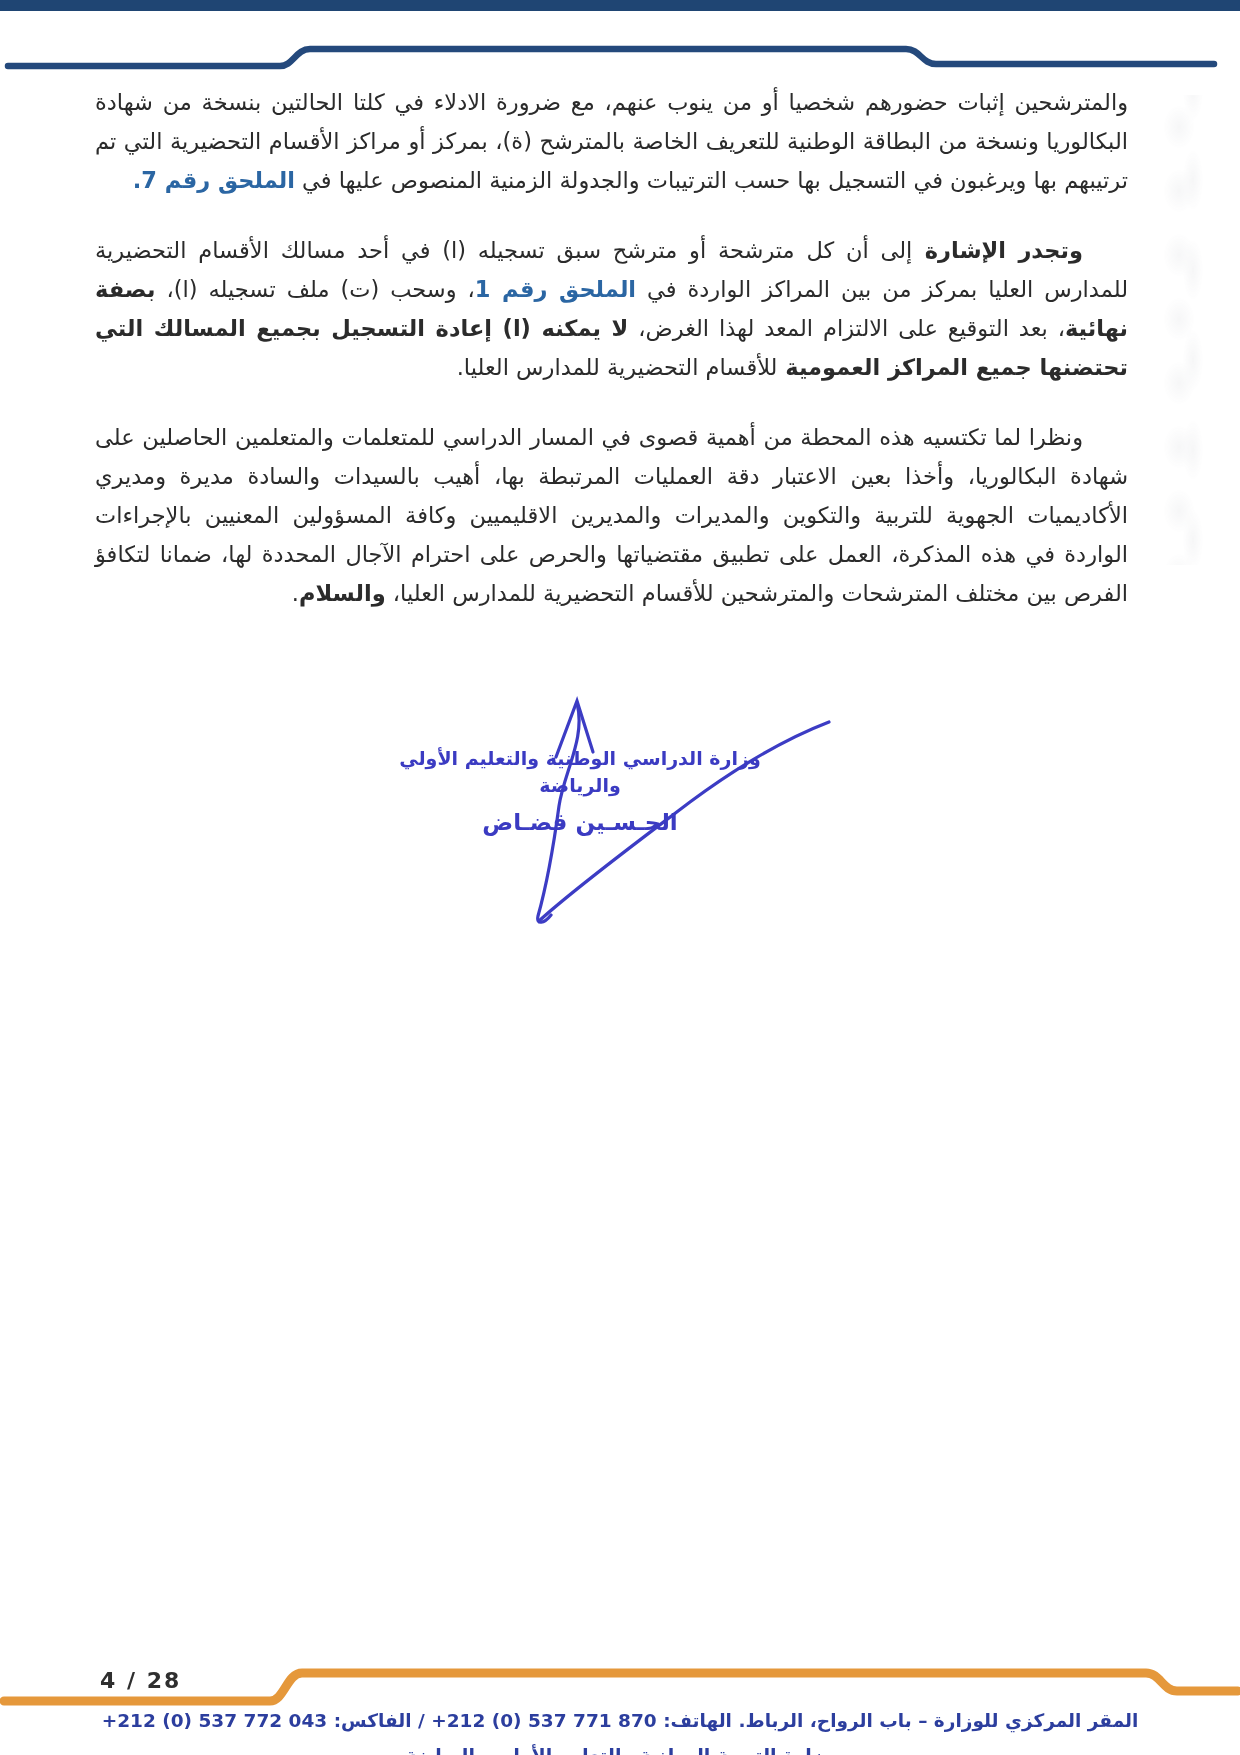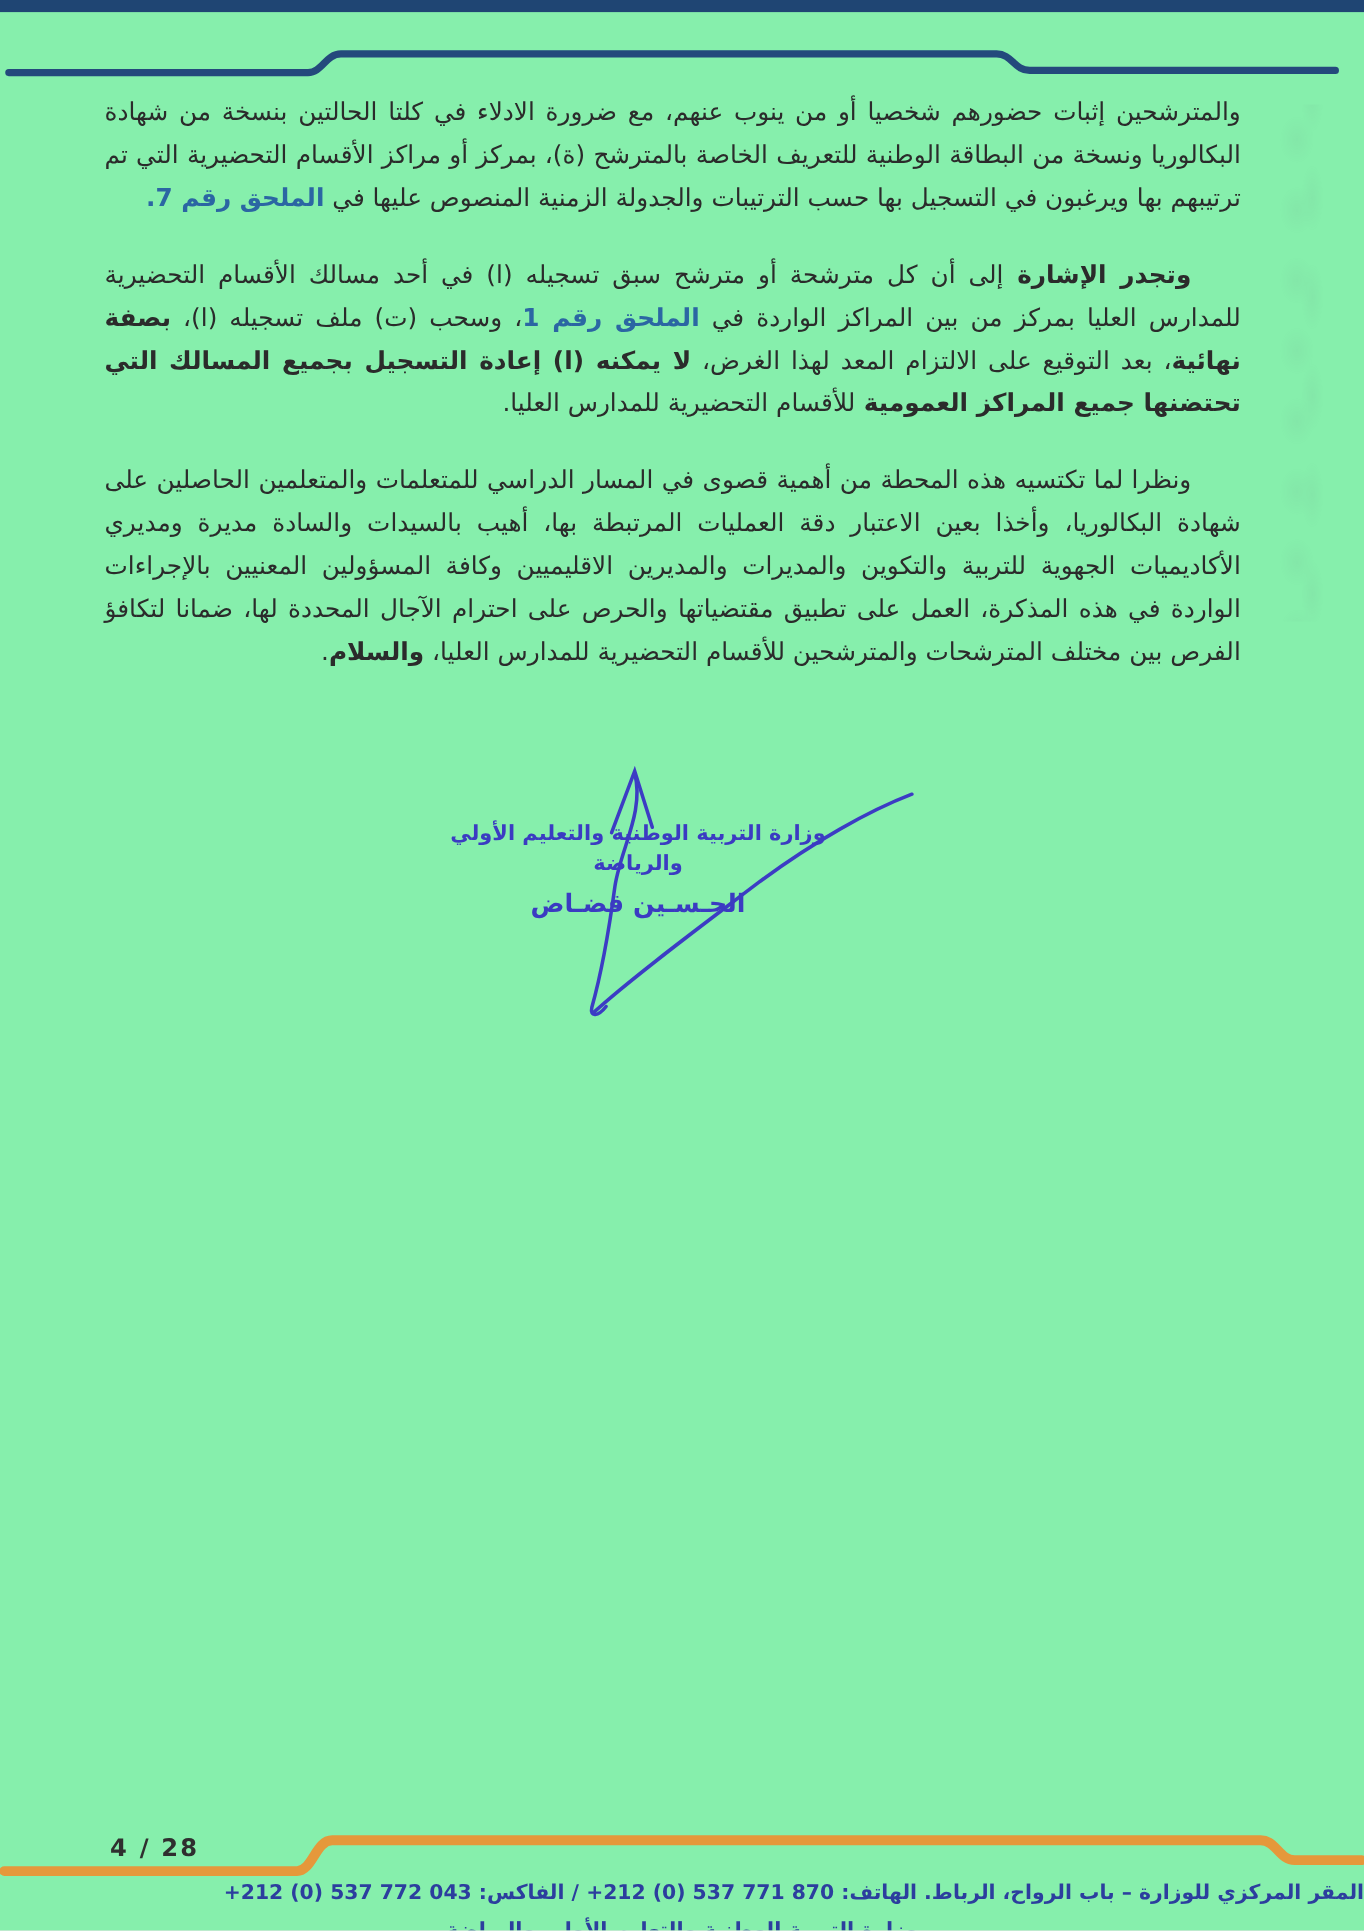--- a/index.html
+++ b/index.html
@@ -1,20 +1,20 @@
 <!DOCTYPE html>
 <html lang="ar" dir="rtl"><head>
 <meta charset="utf-8">
 <style>
   html,body{margin:0;padding:0;background:#e8e8e8;}
   .page{
     position:relative;
     width:1240px;height:1755px;
     margin:0 auto;
-    background:#86efac;
+    background:#ffffff;
     font-family:"DejaVu Sans","Liberation Sans",sans-serif;
     overflow:hidden;
   }
   .top-bar{
     position:absolute;top:0;left:0;width:1240px;height:11px;
     background:var(--header_navy,#1f4573);
   }
   .deco-svg{
     position:absolute;inset:0;width:1240px;height:1755px;
     pointer-events:none;
@@ -42,21 +42,21 @@
     direction:ltr;letter-spacing:2px;
   }
   .footer-ministry{
     position:absolute;top:1744px;left:0;right:0;
     text-align:center;
     font-size:19px;font-weight:bold;
     color:var(--footer_blue,#2c3e9e);
   }
   .footer-contact{
     position:absolute;top:1710px;left:0;right:0;
-    text-align:right;direction:rtl;
+    text-align:center;direction:rtl;
     font-size:18.5px;font-weight:bold;
     color:var(--footer_blue,#2c3e9e);
   }
   .footer-contact bdi{unicode-bidi:embed;}
   .scan-noise{
     position:absolute;top:95px;right:6px;width:86px;height:470px;
     opacity:.05;
     background-image:
       radial-gradient(closest-side,#5a6070 0%,transparent 70%),
       radial-gradient(closest-side,#5a6070 0%,transparent 70%);
@@ -84,21 +84,21 @@
 
   <div class="scan-noise"></div>
 
   <div class="body-text">
       <p><span class="">والمترشحين إثبات حضورهم شخصيا أو من ينوب عنهم، مع ضرورة الادلاء في كلتا الحالتين  بنسخة من شهادة البكالوريا ونسخة من البطاقة الوطنية للتعريف الخاصة بالمترشح (ة)، بمركز أو مراكز الأقسام التحضيرية التي تم ترتيبهم بها ويرغبون في التسجيل بها حسب الترتيبات والجدولة الزمنية المنصوص عليها في </span><span class="seg-accent">الملحق رقم 7.</span></p>
       <p class="indent"><span class="seg-bold">وتجدر الإشارة </span><span class="">إلى أن كل مترشحة أو مترشح سبق تسجيله (ا) في أحد مسالك الأقسام التحضيرية للمدارس العليا بمركز من بين المراكز الواردة في </span><span class="seg-accent">الملحق رقم 1</span><span class="">، وسحب (ت) ملف تسجيله (ا)، </span><span class="seg-bold">بصفة نهائية</span><span class="">، بعد التوقيع على الالتزام المعد لهذا الغرض، </span><span class="seg-bold">لا يمكنه (ا) إعادة التسجيل بجميع المسالك التي تحتضنها جميع المراكز العمومية </span><span class="">للأقسام التحضيرية للمدارس العليا.</span></p>
       <p class="indent"><span class="">ونظرا لما تكتسيه هذه المحطة من أهمية قصوى في المسار الدراسي للمتعلمات والمتعلمين الحاصلين على شهادة البكالوريا، وأخذا بعين الاعتبار دقة العمليات المرتبطة بها، أهيب بالسيدات والسادة مديرة ومديري الأكاديميات الجهوية للتربية والتكوين والمديرات والمديرين الاقليميين وكافة المسؤولين المعنيين بالإجراءات الواردة في هذه المذكرة، العمل على تطبيق مقتضياتها والحرص على احترام الآجال المحددة لها، ضمانا لتكافؤ الفرص بين مختلف المترشحات والمترشحين للأقسام التحضيرية للمدارس العليا، </span><span class="seg-bold">والسلام</span><span class="">.</span></p>
     </div>
 
   <div class="stamp">
-    <div class="stamp-line">وزارة التربية الوطنية والتعليم الأولي</div>
+    <div class="stamp-line">وزارة الدراسي الوطنية والتعليم الأولي</div>
     <div class="stamp-line">والرياضة</div>
     <div class="stamp-name">الحـسـين قضـاض</div>
   </div>
 
   <div class="page-number">4 / 28</div>
 
   <div class="footer-ministry">وزارة التربية الوطنية والتعليم الأولي والرياضة</div>
 
   <div class="footer-contact">
     <span>المقر المركزي للوزارة – باب الرواح، الرباط.</span>

